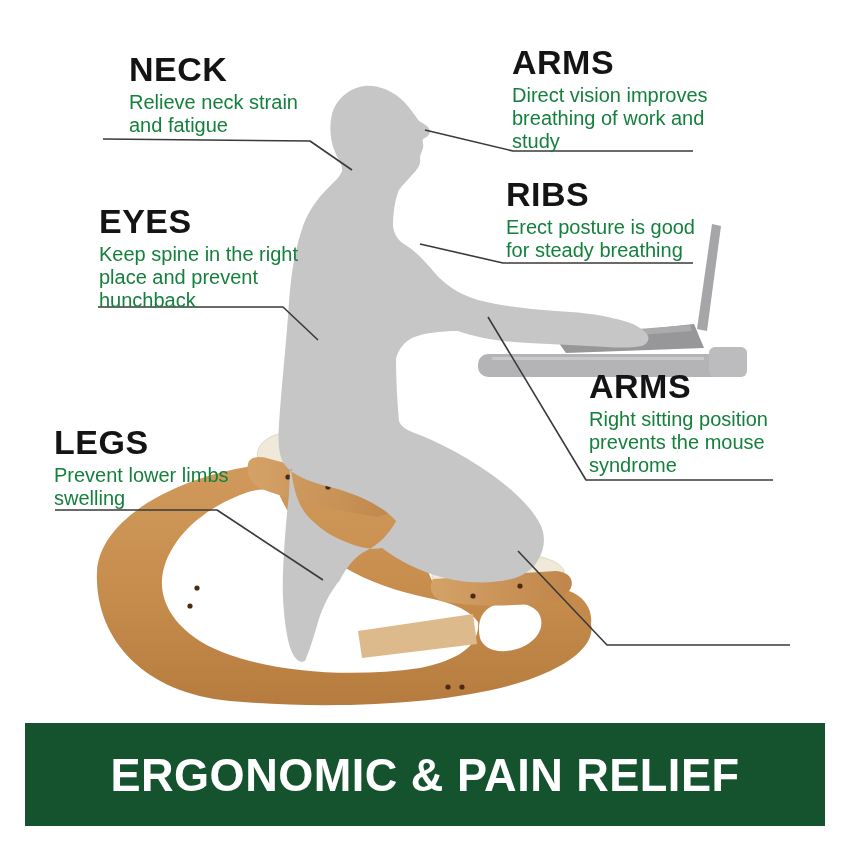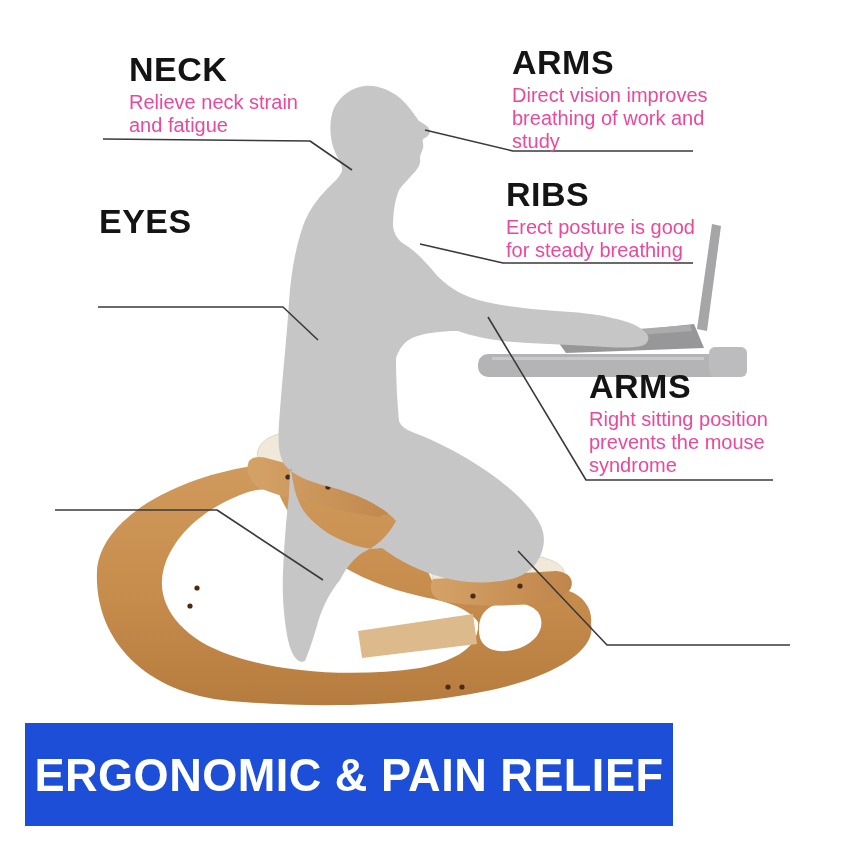--- a/index.html
+++ b/index.html
@@ -6,32 +6,32 @@
   #stage{
     position:relative;width:850px;height:850px;background:#ffffff;overflow:hidden;
     font-family:"Liberation Sans",sans-serif;color:#1b1b1b;
   }
   #art{position:absolute;left:0;top:0;width:850px;height:850px;}
   .callout{position:absolute;z-index:3;}
   .callout .title{
     font-size:34px;font-weight:600;letter-spacing:.5px;color:#141414;line-height:1.05;
   }
   .callout .desc{
-    margin-top:3px;font-size:20px;font-weight:400;color:#ec4899;line-height:1.17;
+    margin-top:3px;font-size:20px;font-weight:400;color:#15803d;line-height:1.17;
     white-space:pre-line;
   }
   .cl-neck {left:129px;top:52px;}
   .cl-eyes {left:512px;top:45px;}
   .cl-spine{left:99px; top:204px;}
   .cl-ribs {left:506px;top:177px;}
   .cl-arms {left:589px;top:369px;}
   .cl-legs {left:54px; top:425px;}
   .cl-knees{left:610px;top:529px;}
   #banner{
-    position:absolute;left:25px;top:723px;width:648px;height:103px;background:#1d4ed8;
+    position:absolute;left:25px;top:723px;width:800px;height:103px;background:#14532d;
     display:flex;align-items:center;justify-content:center;z-index:4;
   }
   #banner .banner-text{
     color:#ffffff;font-size:46px;font-weight:700;letter-spacing:.5px;
     transform:scaleX(.98);white-space:nowrap;
   }
   svg .leader{fill:none;stroke:#3a3a3a;stroke-width:1.6;stroke-linejoin:round;}
 </style>
 </head>
 <body>
@@ -195,34 +195,42 @@
 
   <div class="callout cl-eyes">
     <div class="title">ARMS</div>
     <div class="desc">Direct vision improves
 breathing of work and
 study</div>
   </div>
 
   <div class="callout cl-spine">
     <div class="title">EYES</div>
+    <div class="desc">Keep spine in the right
+place and prevent
+hunchback</div>
   </div>
 
   <div class="callout cl-ribs">
     <div class="title">RIBS</div>
     <div class="desc">Erect posture is good
 for steady breathing</div>
   </div>
 
   <div class="callout cl-arms">
     <div class="title">ARMS</div>
     <div class="desc">Right sitting position
 prevents the mouse
 syndrome</div>
   </div>
 
+  <div class="callout cl-legs">
+    <div class="title">LEGS</div>
+    <div class="desc">Prevent lower limbs
+swelling</div>
+  </div>
 
 
   <div id="banner">
     <span class="banner-text">ERGONOMIC &amp; PAIN RELIEF</span>
   </div>
 
 </div>
 
 </body></html>

